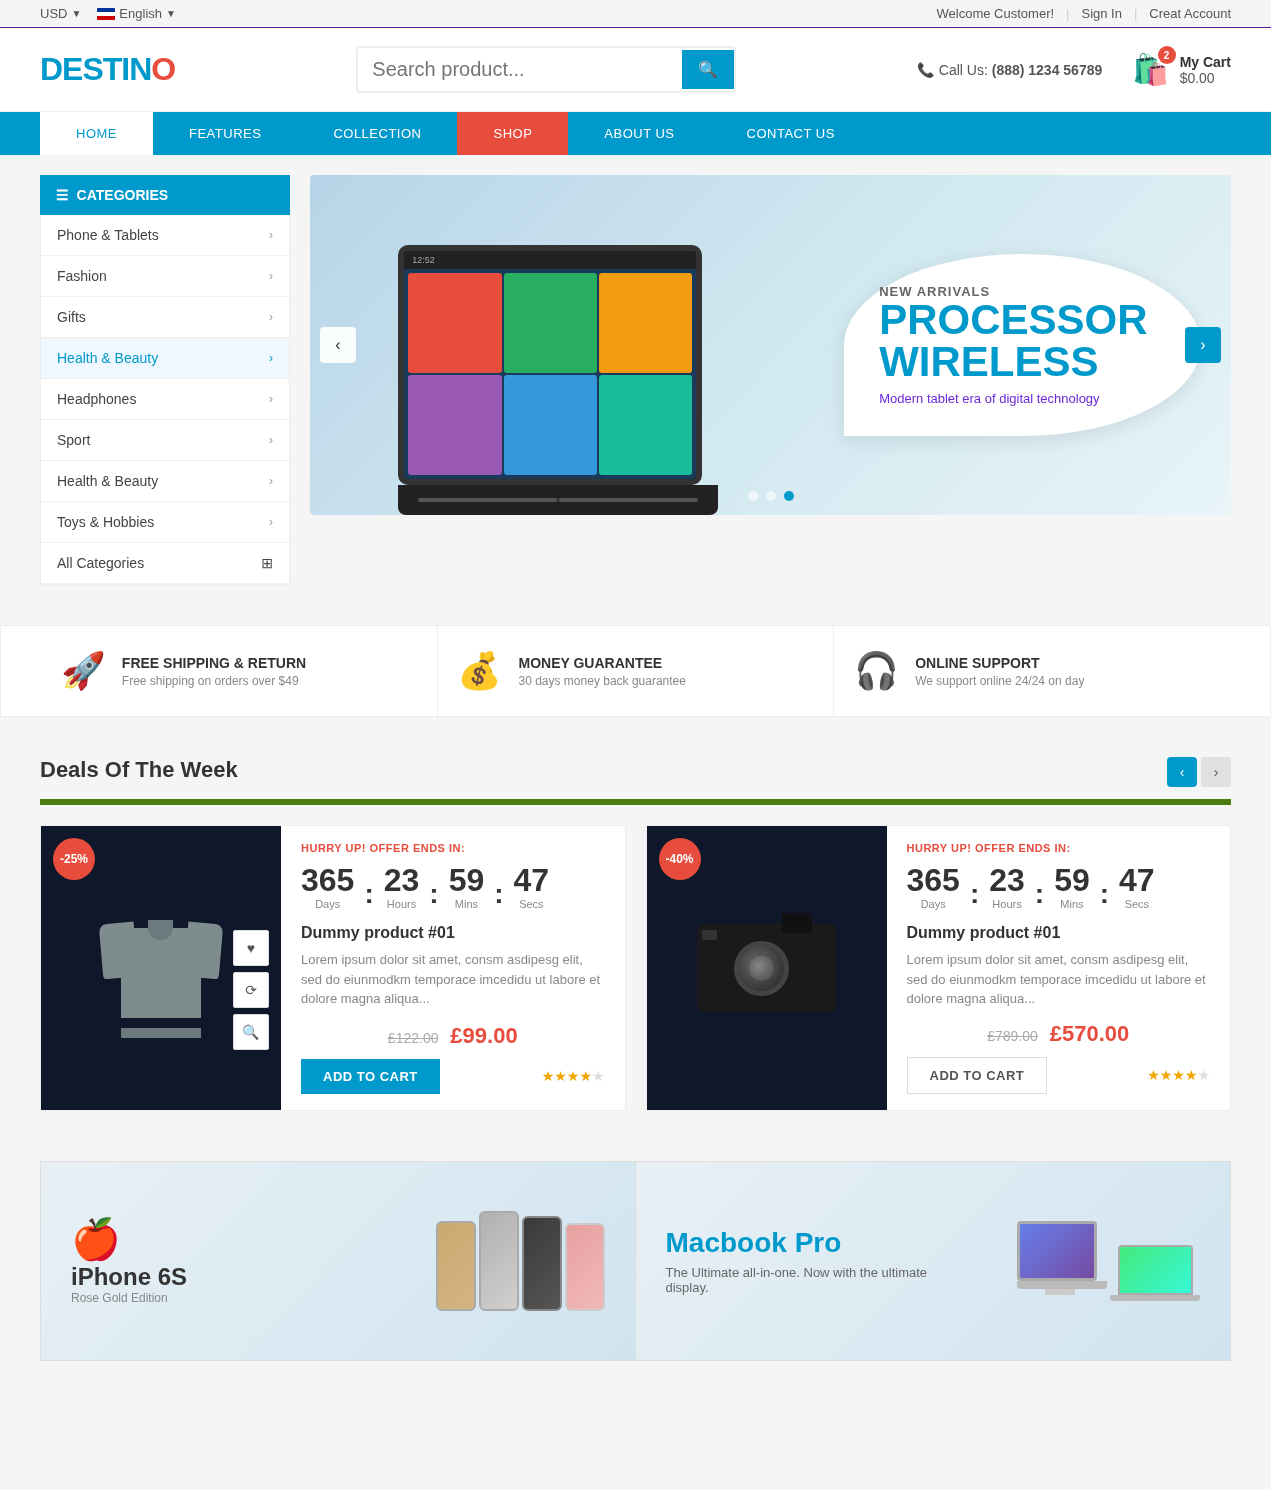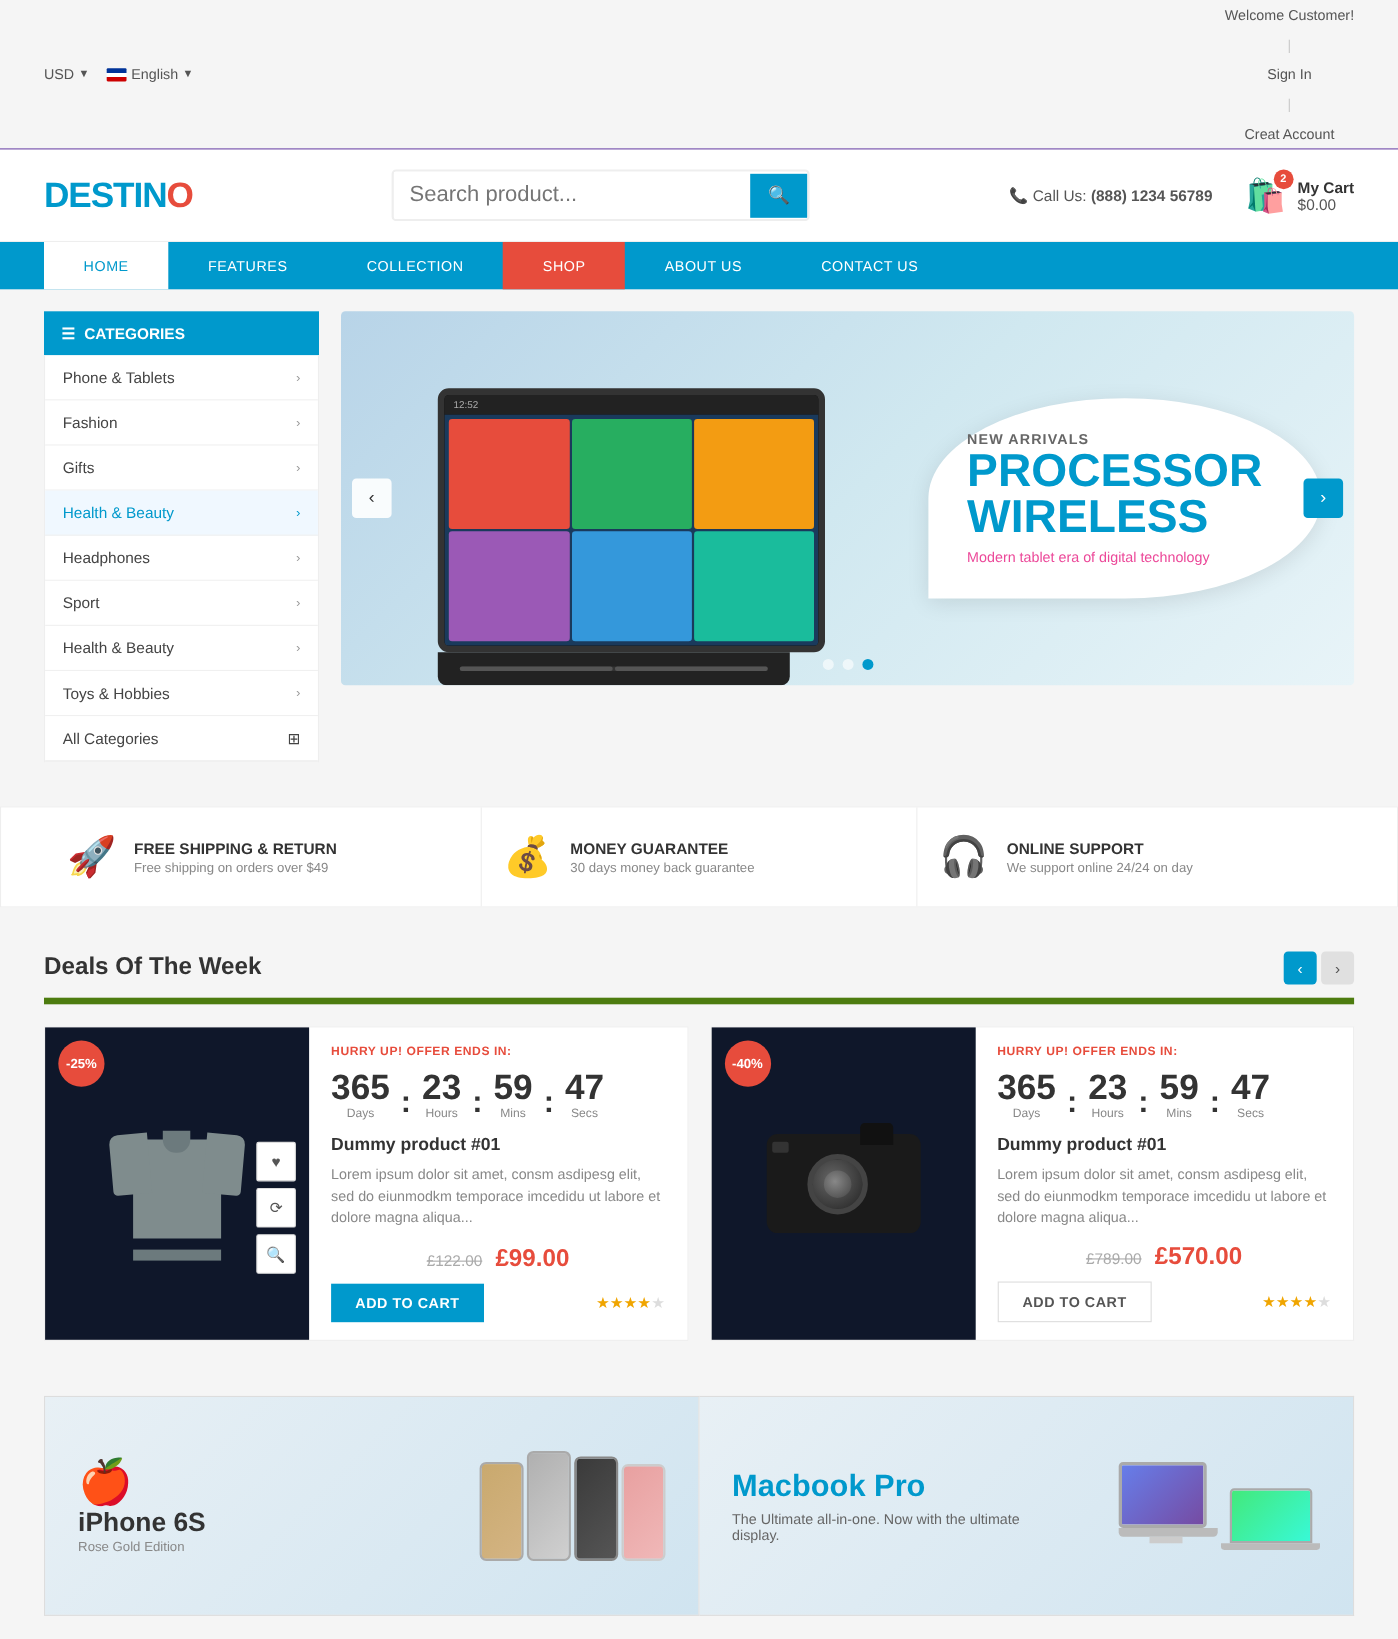--- a/index.html
+++ b/index.html
@@ -1,21 +1,21 @@
 <!DOCTYPE html>
 <html><head>
   <meta charset="utf-8">
   <style>
     * { margin: 0; padding: 0; box-sizing: border-box; }
     body { font-family: Arial, sans-serif; font-size: 14px; color: #333; background: #f5f5f5; width: 1271px; }
 
     
     .top-bar { background: #f5f5f5; border-bottom: 1px solid #4c1d95; padding: 6px 40px; display: flex; justify-content: space-between; align-items: center; }
     .top-bar-left { display: flex; gap: 16px; align-items: center; }
-    .top-bar-right { display: flex; gap: 12px; align-items: center; color: #555; font-size: 13px; flex-direction: column; }
+    .top-bar-right { display: flex; gap: 12px; align-items: center; color: #555; font-size: 13px; }
     .top-bar-right a { color: #555; text-decoration: none; }
     .top-bar-right .divider { color: #ccc; }
     .currency-sel, .lang-sel { display: flex; align-items: center; gap: 4px; font-size: 13px; cursor: pointer; color: #555; }
     .flag { width: 18px; height: 12px; background: linear-gradient(to bottom, #003399 33%, #fff 33%, #fff 66%, #cc0000 66%); display: inline-block; border-radius: 1px; }
 
     
     .header { background: #fff; padding: 18px 40px; display: flex; align-items: center; justify-content: space-between; border-bottom: 1px solid #eee; }
     .logo { display: flex; align-items: center; }
     .logo-text { font-size: 32px; font-weight: 900; color: #0099cc; letter-spacing: -1px; }
     .logo-text span { color: #0099cc; }
@@ -53,21 +53,21 @@
 
     
     .hero-area { flex: 1; }
     .slider-wrapper { position: relative; background: linear-gradient(135deg, #b8d4e8 0%, #d0e8f0 50%, #e8f4f8 100%); border-radius: 4px; overflow: hidden; height: 340px; display: flex; align-items: center; justify-content: space-between; }
     .slider-image { width: 55%; height: 100%; display: flex; align-items: flex-end; justify-content: center; padding-bottom: 10px; }
     .slider-text { width: 42%; padding: 20px 30px 20px 0; }
     .slider-bubble { background: #fff; border-radius: 50% 50% 50% 0; padding: 30px 35px; box-shadow: 0 4px 20px rgba(0,0,0,0.1); }
     .new-arrivals { font-size: 13px; font-weight: bold; color: #666; letter-spacing: 1px; text-transform: uppercase; }
     .processor-text { font-size: 42px; font-weight: 900; color: #0099cc; line-height: 1; text-transform: uppercase; }
     .wireless-text { font-size: 42px; font-weight: 900; color: #0099cc; line-height: 1; text-transform: uppercase; }
-    .slider-desc { font-size: 13px; color: #ec4899; margin-top: 8px; }
+    .slider-desc { font-size: 13px; color: #6d28d9; margin-top: 8px; }
     .slider-prev, .slider-next { position: absolute; top: 50%; transform: translateY(-50%); background: rgba(255,255,255,0.9); border: none; width: 36px; height: 36px; border-radius: 4px; cursor: pointer; font-size: 16px; display: flex; align-items: center; justify-content: center; color: #333; z-index: 10; }
     .slider-prev { left: 10px; }
     .slider-next { right: 10px; background: #0099cc; color: #fff; }
     .slider-dots { position: absolute; bottom: 14px; left: 50%; transform: translateX(-50%); display: flex; gap: 8px; }
     .dot { width: 10px; height: 10px; border-radius: 50%; background: rgba(255,255,255,0.6); cursor: pointer; }
     .dot.active { background: #0099cc; }
 
     
     .features-bar { display: flex; padding: 0 40px; margin: 20px 0; background: #fff; border: 1px solid #eee; }
     .feature-item { flex: 1; display: flex; align-items: center; gap: 16px; padding: 24px 20px; border-right: 1px solid #eee; }
@@ -236,21 +236,21 @@
       </div>
     </div>
   </div>
 
   <div class="hero-area">
     <div class="slider-wrapper">
       <button class="slider-prev">‹</button>
       <div class="slider-image">
 
         <div style="position:relative; width:330px; height:260px;">
-          <div style="width:352px; height:240px; background:#111; border-radius:10px; border:6px solid #333; overflow:hidden; display:flex; flex-direction:column;">
+          <div style="width:304px; height:240px; background:#111; border-radius:10px; border:6px solid #333; overflow:hidden; display:flex; flex-direction:column;">
             <div style="background:#222; padding:4px 8px; display:flex; align-items:center; justify-content:space-between;">
               <span style="color:#aaa; font-size:9px;">12:52</span>
             </div>
             <div style="flex:1; display:grid; grid-template-columns:1fr 1fr 1fr; grid-template-rows:1fr 1fr; gap:2px; background:#1a3a5c; padding:4px;">
               <div style="background:#e74c3c; border-radius:3px;"></div>
               <div style="background:#27ae60; border-radius:3px;"></div>
               <div style="background:#f39c12; border-radius:3px;"></div>
               <div style="background:#9b59b6; border-radius:3px;"></div>
               <div style="background:#3498db; border-radius:3px;"></div>
               <div style="background:#1abc9c; border-radius:3px;"></div>

